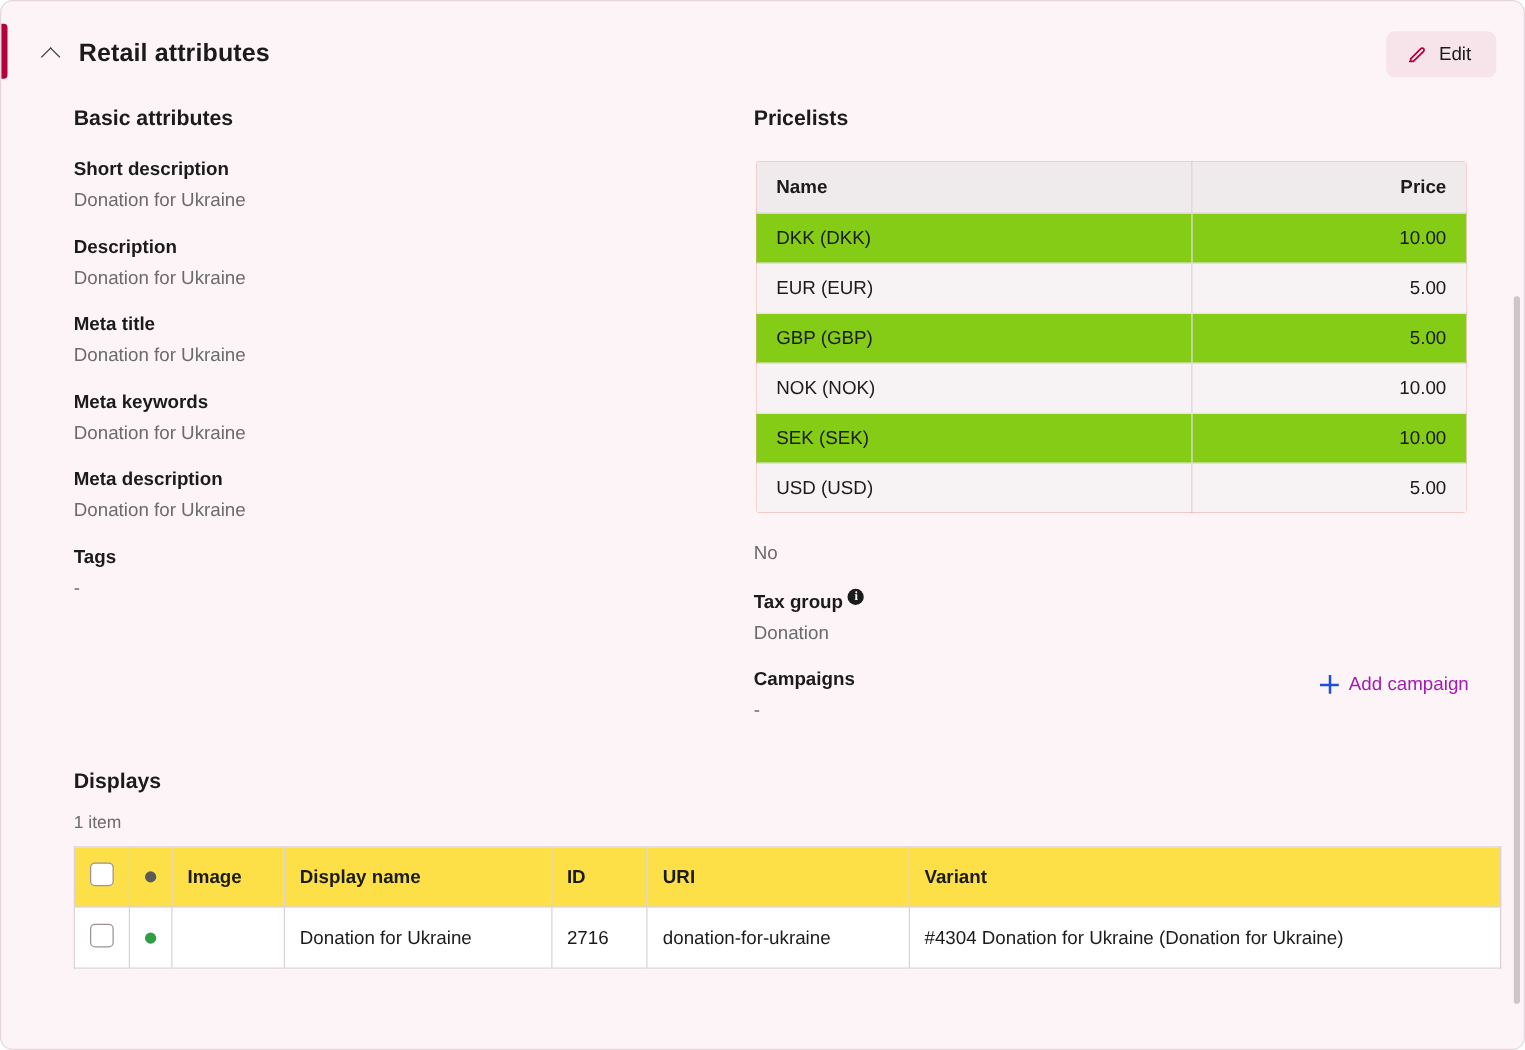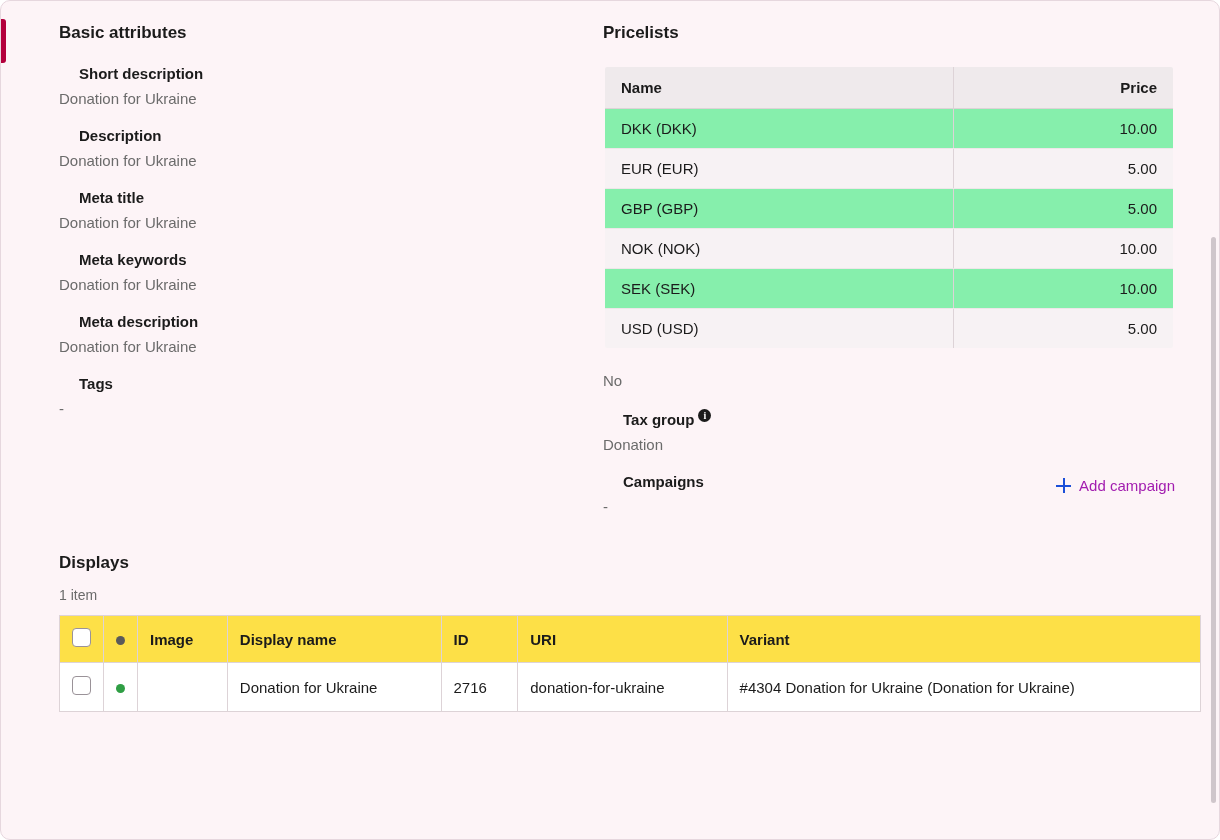--- a/index.html
+++ b/index.html
@@ -82,21 +82,20 @@
     font-size: 17px;
     font-weight: bold;
     margin: 10px 0 22px 0;
   }
   .field { margin-bottom: 20px; }
   .field-label {
     font-size: 15px;
     font-weight: bold;
     color: #1b1b1b;
     margin-bottom: 8px;
-    margin-left: 20px;
   }
   .field-value {
     font-size: 15px;
     color: #6b6b6b;
   }
 
   
   .pl-table {
     width: 100%;
     border-collapse: collapse;
@@ -113,21 +112,21 @@
     padding: 12px 16px;
     border-right: 1px solid #ddd3d7;
     border-bottom: 1px solid #ddd3d7;
   }
   .pl-table th.right, .pl-table td.right { text-align: right; border-right: none; }
   .pl-table td {
     font-size: 15px;
     padding: 11px 16px;
     border-right: 1px solid #ddd3d7;
     border-bottom: 1px solid #eee6e9;
-    background: #86efac;
+    background: #84cc16;
   }
   .pl-table tr:nth-child(even) td { background: #f7f2f4; }
   .pl-table tr:last-child td { border-bottom: none; }
 
   .inline-field { margin-bottom: 20px; }
   .inline-head {
     display: flex;
     align-items: center;
     justify-content: space-between;
   }
@@ -270,20 +269,35 @@
     background: #cfc6cb;
     border-radius: 3px;
   }
 </style>
 </head>
 <body>
 
 <div class="page">
   <div class="accent-bar"></div>
 
+  <div class="section-header">
+    <button class="chevron-btn">
+      <span class="chevron-up"></span>
+    </button>
+    <div class="section-title">Retail attributes</div>
+    <div class="header-spacer"></div>
+    <button class="edit-btn">
+      <span class="pencil-icon">
+        <svg viewBox="0 0 24 24" width="17" height="17" fill="none" stroke="#b3003c" stroke-width="2" stroke-linecap="round" stroke-linejoin="round">
+          <path d="M4 20h4L19.5 8.5a2.1 2.1 0 0 0-3-3L5 17v3z"></path>
+        </svg>
+      </span>
+      <span>Edit</span>
+    </button>
+  </div>
 
   <div class="columns">
     <div class="col-left">
       <div class="col-title">Basic attributes</div>
 
       <div class="field">
         <div class="field-label">Short description</div>
         <div class="field-value">Donation for Ukraine</div>
       </div>
       <div class="field">

